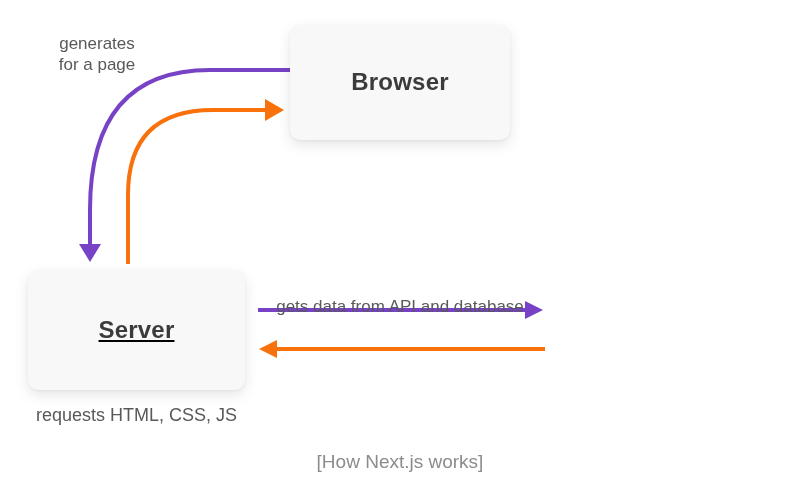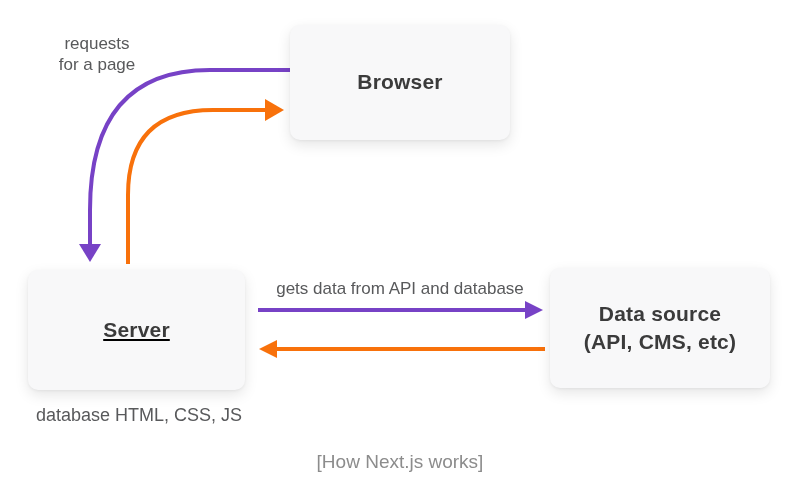--- a/index.html
+++ b/index.html
@@ -15,42 +15,42 @@
     position: absolute;
     background: #f8f8f9;
     border-radius: 10px;
     box-shadow: 0 5px 14px rgba(0,0,0,0.10), 0 1px 3px rgba(0,0,0,0.05);
     display: flex;
     align-items: center;
     justify-content: center;
     text-align: center;
   }
   .node-label {
-    font-size: 21px;
+    font-size: 24px;
     font-weight: bold;
     color: #3b3b3b;
     letter-spacing: 0.2px;
     line-height: 1.35;
     white-space: pre-line;
   }
   #node-browser     { left: 290px; top: 25px;  width: 220px; height: 115px; }
   #node-server      { left: 28px;  top: 270px; width: 217px; height: 120px; text-decoration: underline; }
   #node-data-source { left: 550px; top: 268px; width: 220px; height: 120px; }
 
   .edge-label {
     position: absolute;
     color: #58595b;
     font-size: 17px;
     line-height: 1.25;
     text-align: center;
     white-space: pre-line;
   }
   #label-requests  { left: 37px;  top: 33px;  width: 120px; }
   #label-sends     { left: 148px; top: 168px; width: 162px; }
-  #label-gets      { left: 250px; top: 278px; width: 300px; }
+  #label-gets      { left: 250px; top: 296px; width: 300px; }
   #label-returns   { left: 300px; top: 358px; width: 200px; }
   #label-generates { left: 36px;  top: 404px; width: 260px; text-align: left; font-size: 18px; }
 
   .caption {
     position: absolute;
     left: 0; top: 451px;
     width: 100%;
     text-align: center;
     color: #8c8c8c;
     font-size: 19px;
@@ -82,29 +82,25 @@
   </svg>
 
   <div class="node" id="node-browser">
     <div class="node-label">Browser</div>
   </div>
 
   <div class="node" id="node-server">
     <div class="node-label">Server</div>
   </div>
 
-  <div class="node" id="node-data-source">
-    <div class="node-label">Data source
-(API, CMS, etc)</div>
-  </div>
 
-  <div class="edge-label" id="label-requests">requests
+  <div class="edge-label" id="label-requests">generates
 for a page</div>
 
 
   <div class="edge-label" id="label-gets">gets data from API and database</div>
 
 
-  <div class="edge-label" id="label-generates">database HTML, CSS, JS</div>
+  <div class="edge-label" id="label-generates">requests HTML, CSS, JS</div>
 
   <div class="caption">[How Next.js works]</div>
 
 </div>
 
 </body></html>

